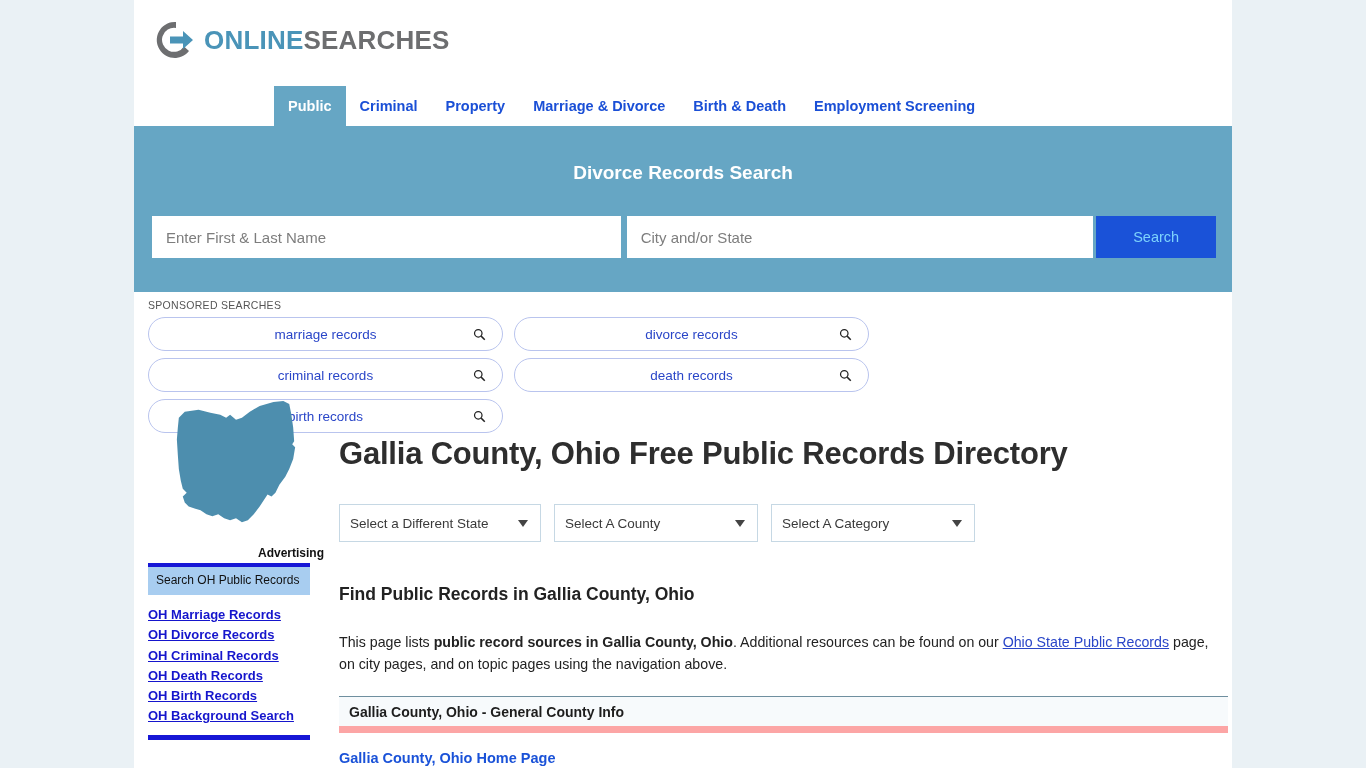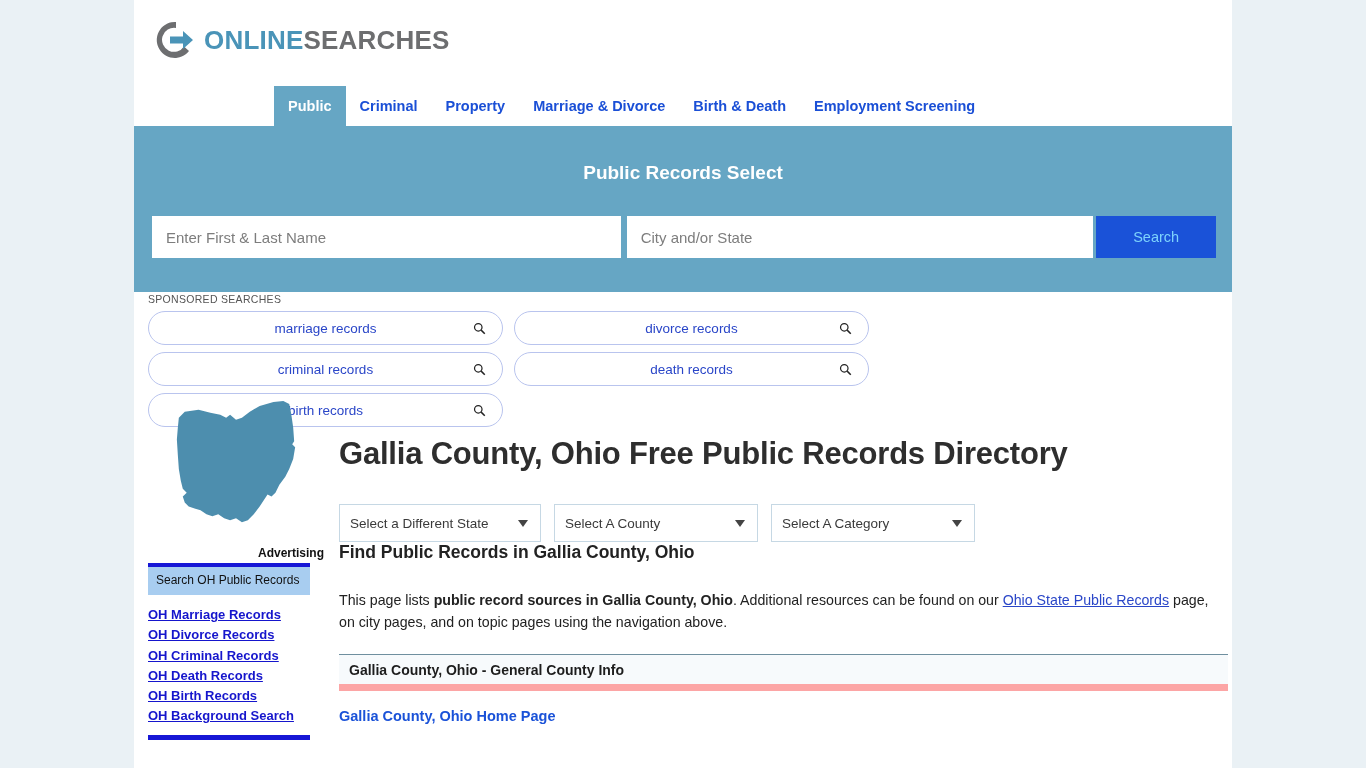--- a/index.html
+++ b/index.html
@@ -113,21 +113,21 @@
     border: none;
     font-size: 14.5px;
     font-family: "Liberation Sans", sans-serif;
     cursor: pointer;
   }
 
   
   .sponsored {
     position: absolute;
     left: 0;
-    top: 286px;
+    top: 292px;
     width: 1098px;
   }
   .sponsored-label {
     font-size: 10.5px;
     color: #555;
     letter-spacing: 0.3px;
     padding: 7px 0 6px 14px;
   }
   .pill-grid {
     display: flex;
@@ -252,20 +252,21 @@
     right: 12px;
     width: 0; height: 0;
     border-left: 5.5px solid transparent;
     border-right: 5.5px solid transparent;
     border-top: 7px solid #444;
   }
   .subhead {
     font-size: 17.5px;
     font-weight: bold;
     color: #222;
+    margin-top: 42px;
   }
   .intro {
     font-size: 14.2px;
     color: #222;
     line-height: 22px;
     margin-top: 26px;
   }
   .intro b { font-weight: bold; }
   .intro a { color: #2a46c8; text-decoration: underline; cursor: pointer; }
 
@@ -312,21 +313,21 @@
   <div class="navbar">
     <div class="nav-item active">Public</div>
     <div class="nav-item">Criminal</div>
     <div class="nav-item">Property</div>
     <div class="nav-item">Marriage &amp; Divorce</div>
     <div class="nav-item">Birth &amp; Death</div>
     <div class="nav-item">Employment Screening</div>
   </div>
 
   <div class="banner">
-    <div class="banner-title">Public Records Select</div>
+    <div class="banner-title">Divorce Records Search</div>
     <div class="search-row">
       <input class="search-field field-name" type="text" placeholder="Enter First &amp; Last Name" style="">
       <input class="search-field field-city" type="text" placeholder="City and/or State" style="">
       <button class="search-btn">Search</button>
     </div>
   </div>
 
   <div class="sponsored">
     <div class="sponsored-label">SPONSORED SEARCHES</div>
     <div class="pill-grid">

